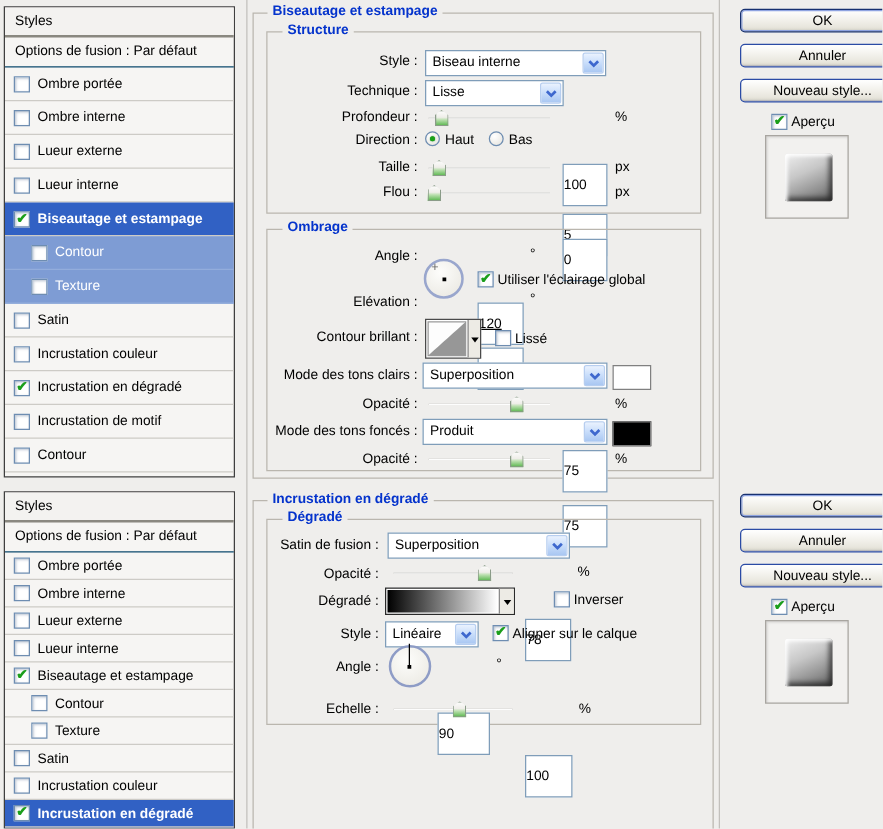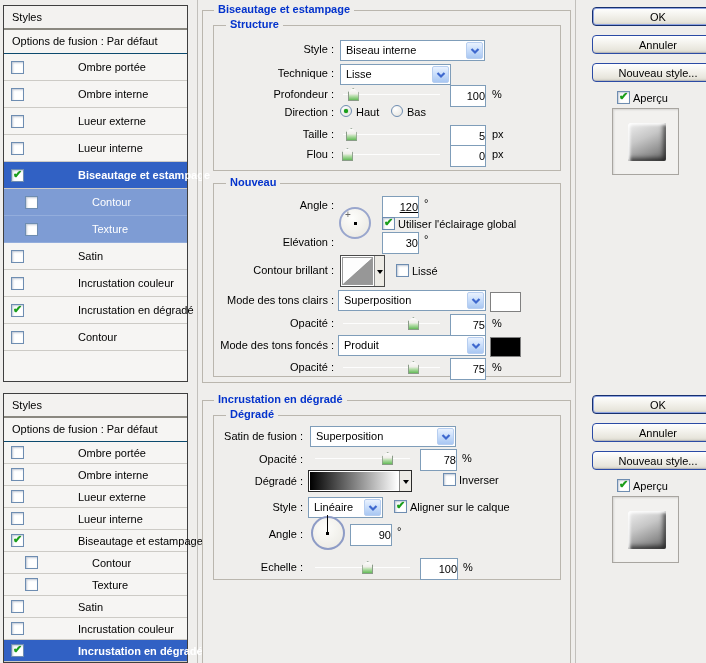--- a/index.html
+++ b/index.html
@@ -19,21 +19,21 @@
   .panel-header {
     height:24px; line-height:23px; padding-left:8px;
     background:#F3F2F0; border-bottom:2px solid #8A8880;
   }
   .panel-subheader {
     height:24px; line-height:23px; padding-left:8px;
     border-bottom:1px solid #0c4a6e;
   }
   .style-row {
     position:relative; display:flex; align-items:center;
-    height:27px; padding-left:7px; border-bottom:1px solid #CDCBC6;gap:48px;
+    height:27px; padding-left:7px; border-bottom:1px solid #CDCBC6;
   }
   .compact .style-row { height:22px; }
   .style-row.sub { padding-left:21px; }
   .style-row.selected { background:#3161C4; }
   .style-row.selected .row-label { color:#fff; font-weight:bold; }
   .style-row.group { background:#7E9CD4; border-bottom-color:#93ADDC; }
   .style-row.group .row-label { color:#fff; }
   .row-label { margin-left:6px; white-space:nowrap; }
 
   
@@ -48,23 +48,23 @@
   }
   .radio {
     position:absolute; width:12px; height:12px; border-radius:50%;
     border:1px solid #6E8DB1; background:radial-gradient(circle at 35% 30%, #FFFFFF, #E4E2DC);
   }
   .radio[data-checked="true"]::after {
     content:""; position:absolute; left:3px; top:3px; width:4px; height:4px;
     border-radius:50%; background:#19A119; box-shadow:0 0 1px #0A7A0A;
   }
   .field {
-    position:absolute; height:22px; width:36px;
+    position:absolute; height:34px; width:36px;
     background:#fff; border:1px solid #7F9DB9;
-    text-align:right; font-family:"Liberation Sans",sans-serif; font-size:11px; color:#000;
+    text-align:left; font-family:"Liberation Sans",sans-serif; font-size:11px; color:#000;margin-top:46px;
   }
   .flabel { position:absolute; height:14px; text-align:right; white-space:nowrap; }
   .unit { position:absolute; white-space:nowrap; }
   .cblabel { position:absolute; white-space:nowrap; }
 
   .combo { position:absolute; height:21px; background:#fff; border:1px solid #7F9DB9; }
   .combo .cval { position:absolute; left:5px; top:3px; white-space:nowrap; }
   .combo .carrow {
     position:absolute; top:1px; right:1px; bottom:1px; width:17px;
     background:linear-gradient(#EAF2FE, #CBDFFB 45%, #A9C7F2);
@@ -185,20 +185,24 @@
         <div class="style-row">
     <span class="cb" data-checked="false"></span>
     <span class="row-label">Incrustation couleur</span>
   </div>
         <div class="style-row">
     <span class="cb" data-checked="true"></span>
     <span class="row-label">Incrustation en dégradé</span>
   </div>
         <div class="style-row">
     <span class="cb" data-checked="false"></span>
+    <span class="row-label">Incrustation de motif</span>
+  </div>
+        <div class="style-row">
+    <span class="cb" data-checked="false"></span>
     <span class="row-label">Contour</span>
   </div>
       </div>
   </section>
 
   <section class="styles-panel compact" style="top:393px;height:270px">
     <div class="panel-header">Styles</div>
     <div class="panel-subheader">Options de fusion : Par défaut</div>
     <div class="panel-list">
         <div class="style-row">
@@ -294,21 +298,21 @@
 
   <span class="flabel" style="left:213px;top:148px;width:121px">Flou :</span>
   <div class="slider" style="left:343px;top:147px;width:97px">
     <div class="track"></div>
     <div class="thumb" style="left: calc(4% - 5px);"></div>
   </div>
   <input class="field" style="left: 450px; top: 145px;" value="0">
   <span class="unit" style="left:492px;top:148px">px</span>
 
   <div class="fs" style="left:213px;top:183px;width:348px;height:194px"></div>
-  <span class="legend" style="left:226px;top:176px">Nouveau</span>
+  <span class="legend" style="left:226px;top:176px">Ombrage</span>
 
   <span class="flabel" style="left:213px;top:199px;width:121px">Angle :</span>
   <div class="dial1" style="left:339px;top:207px">
     <span class="cross">+</span>
   </div>
   <input class="field" style="left: 382px; top: 196px; width: 37px; text-decoration: underline;" value="120">
   <span class="unit" style="left:424px;top:197px">°</span>
 
   <span class="cb" style="position:absolute;left:382px;top:217px" data-checked="true"></span>
   <span class="cblabel" style="left:398px;top:218px">Utiliser l'éclairage global</span>

